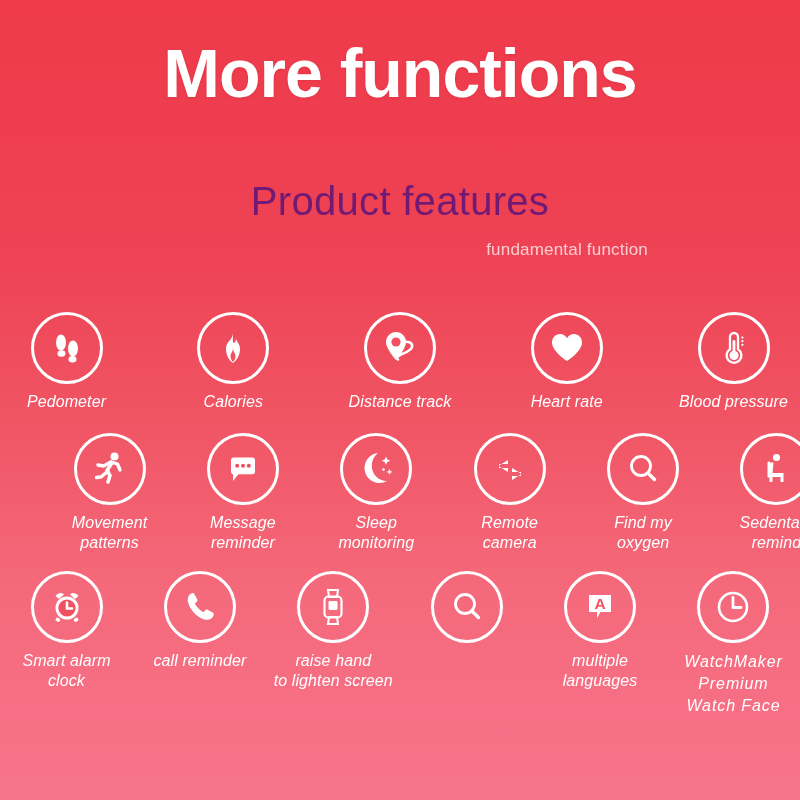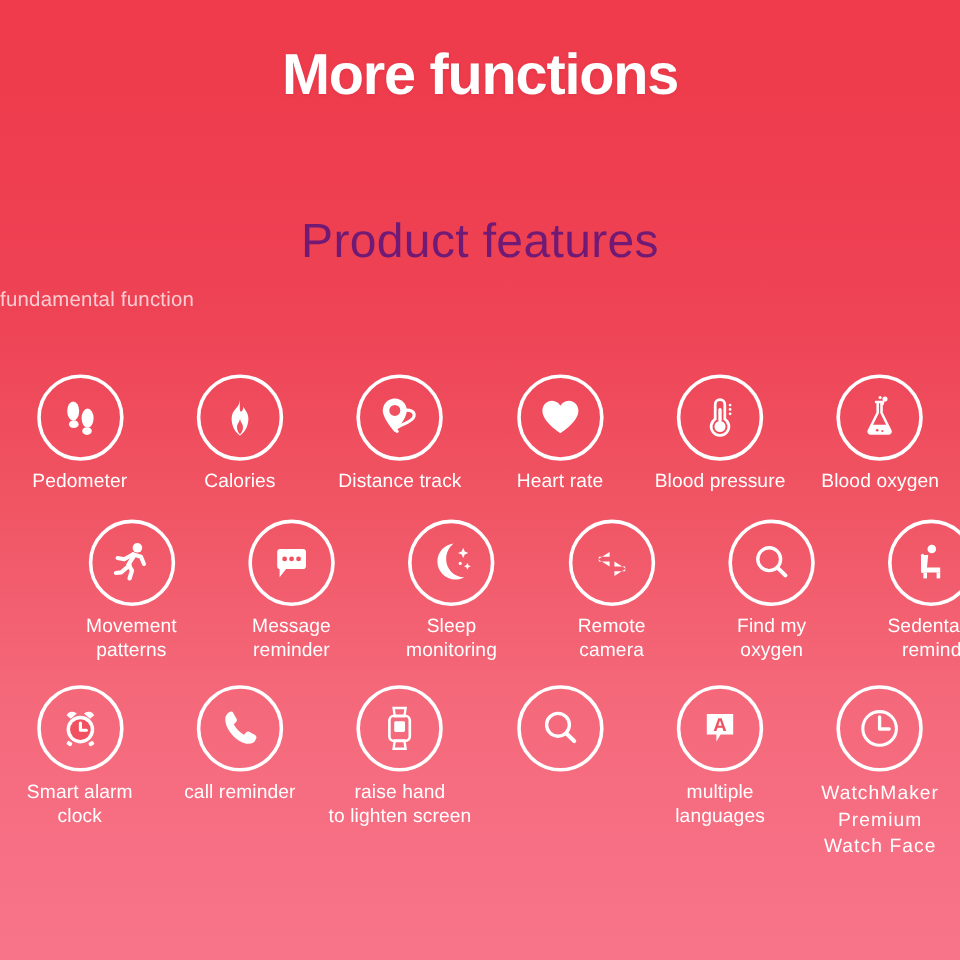--- a/index.html
+++ b/index.html
@@ -29,21 +29,21 @@
   }
 
   
   .title {
     position: absolute;
     top: 38px;
     left: 0;
     width: 800px;
     text-align: center;
     color: #ffffff;
-    font-size: 48px;
+    font-size: 68px;
     font-weight: bold;
     letter-spacing: -1px;
     line-height: 1.05;
     text-shadow: 0 1px 3px rgba(160, 20, 35, 0.18);
   }
 
   .subtitle {
     position: absolute;
     top: 179px;
     left: 0;
@@ -54,21 +54,21 @@
     font-weight: normal;
     letter-spacing: 0.3px;
     line-height: 1.1;
   }
 
   .tagline {
     position: absolute;
     top: 240px;
     left: 0;
     width: 648px;
-    text-align: left;
+    text-align: right;
     color: #fdd9de;
     font-size: 17px;
     font-weight: normal;
     letter-spacing: 0.2px;
     opacity: 0.92;
   }
 
   
   .grid {
     position: absolute;
@@ -110,20 +110,21 @@
     display: block;
   }
 
   .label {
     color: #ffffff;
     font-size: 16px;
     line-height: 20px;
     text-align: center;
     white-space: pre-line;
     letter-spacing: 0.1px;
+    font-style: italic;
   }
 
   .label.spaced {
     letter-spacing: 0.9px;
     line-height: 22px;
   }
 </style>
 </head>
 <body>
 
@@ -186,34 +187,20 @@
             <circle cx="20" cy="27.4" r="4.6" fill="#fff"></circle>
             <rect x="18.6" y="12" width="2.8" height="12" rx="1.4" fill="#fff"></rect>
             <circle cx="28.4" cy="9.6" r="1.15" fill="#fff"></circle>
             <circle cx="28.4" cy="13.2" r="1.15" fill="#fff"></circle>
             <circle cx="28.4" cy="16.8" r="1.15" fill="#fff"></circle>
           </svg>
         </div>
         <div class="label">Blood pressure</div>
       </div>
 
-      <div class="cell">
-        <div class="circle">
-          <svg width="40" height="40" viewBox="0 0 40 40">
-            <path d="M17 7 h6 M18.4 7 v9 L11 31 a1.6 1.6 0 0 0 1.4 2.3 h15.2 a1.6 1.6 0 0 0 1.4 -2.3 L21.6 16 V7" fill="none" stroke="#fff" stroke-width="2.1" stroke-linejoin="round" stroke-linecap="round"></path>
-            <path d="M14.2 26 h11.6 l3 6.1 a1 1 0 0 1 -0.9 1.4 h-15.8 a1 1 0 0 1 -0.9 -1.4 Z" fill="#fff"></path>
-            <circle cx="18" cy="30.5" r="1.1" fill="#f0505f"></circle>
-            <circle cx="22.3" cy="31.2" r="0.9" fill="#f0505f"></circle>
-            <circle cx="24.5" cy="4.6" r="2.1" fill="#fff"></circle>
-            <circle cx="20.4" cy="3.2" r="1.3" fill="#fff"></circle>
-            <circle cx="22.6" cy="8.6" r="1.0" fill="#fff"></circle>
-          </svg>
-        </div>
-        <div class="label">Blood oxygen</div>
-      </div>
 
     </div>
 
     <div class="row row-2">
 
       <div class="cell">
         <div class="circle">
           <svg width="42" height="42" viewBox="0 0 42 42">
             <circle cx="25.5" cy="8.5" r="4" fill="#fff"></circle>
             <path d="M22 14 L28.5 16 L31 22" stroke="#fff" stroke-width="3.4" fill="none" stroke-linecap="round" stroke-linejoin="round"></path>

